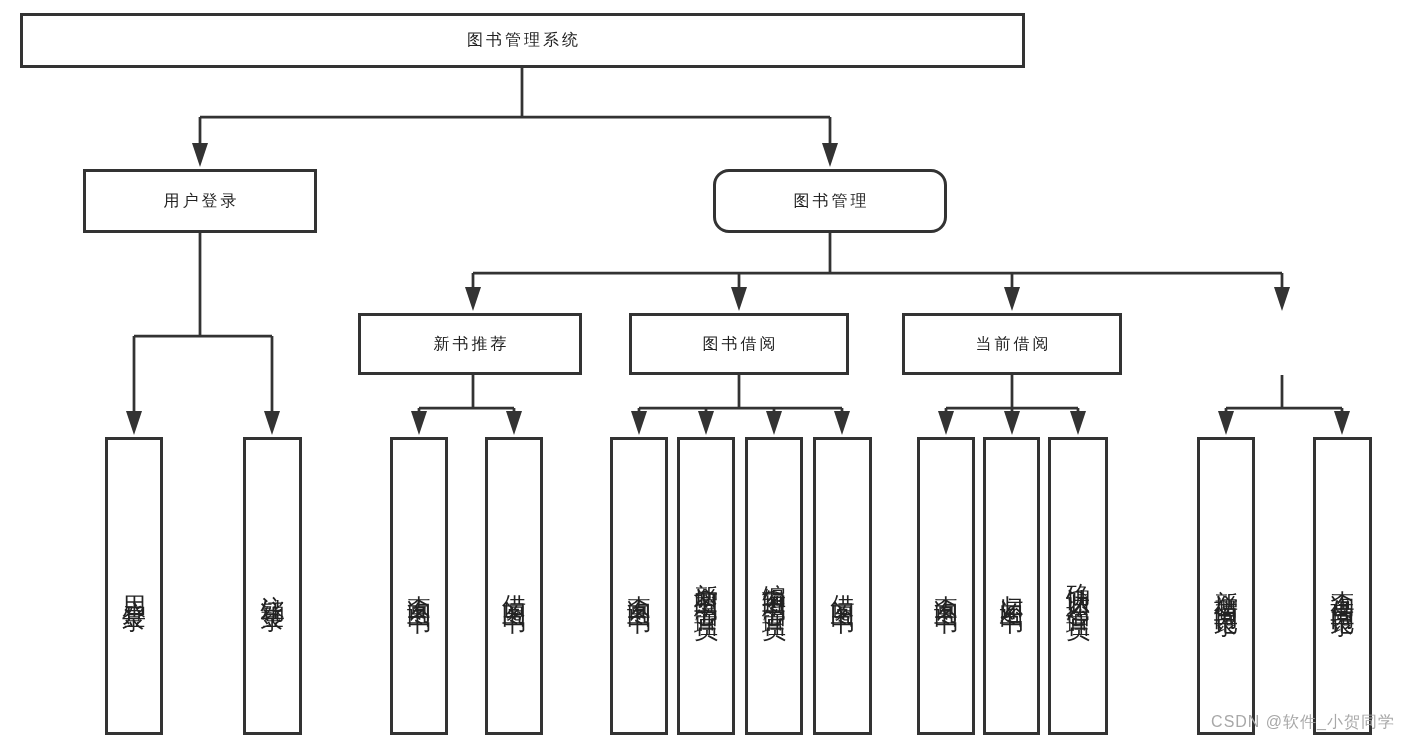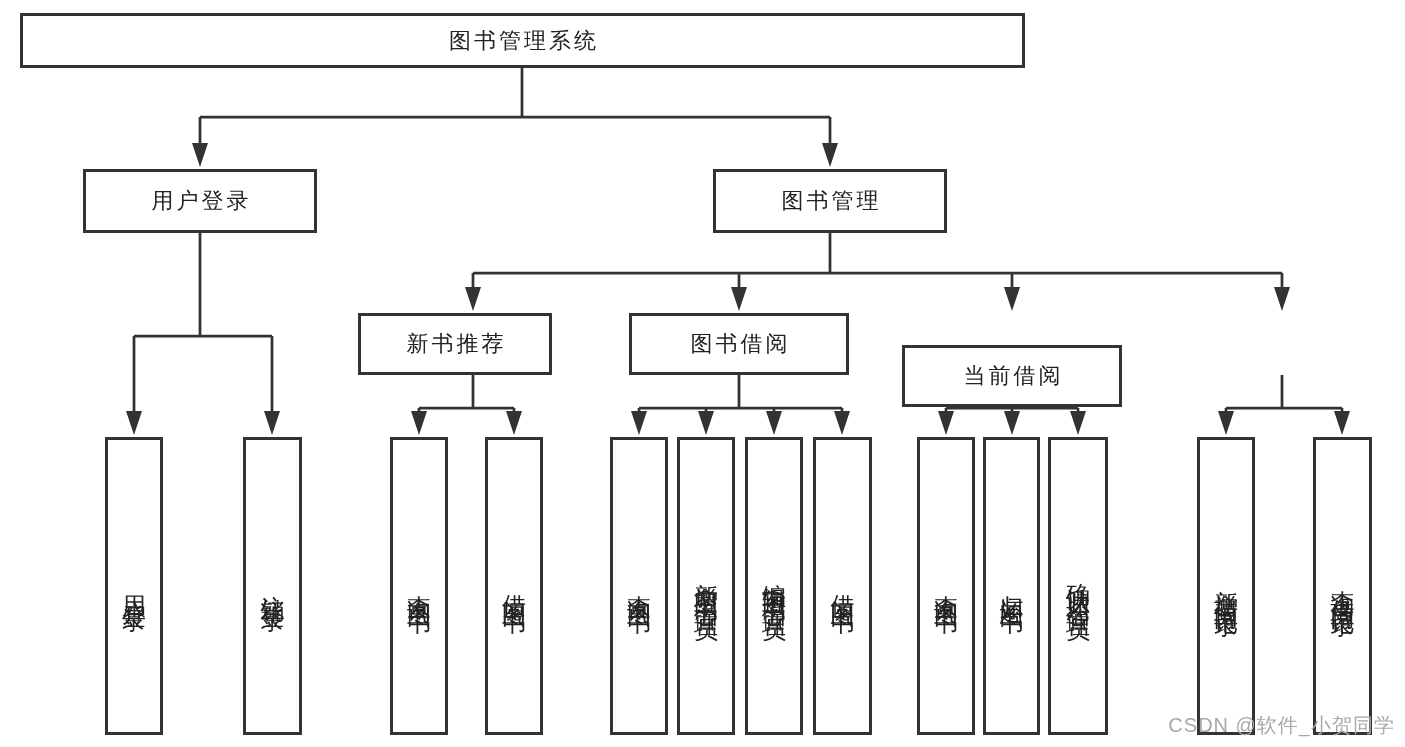--- a/index.html
+++ b/index.html
@@ -34,42 +34,42 @@
     position: absolute;
     box-sizing: border-box;
     background: var(--box-fill, #ffffff);
     border: 3px solid var(--box-border, #333333);
     display: flex;
     align-items: center;
     justify-content: center;
     color: var(--text-color, #222222);
   }
   .hbox {
-    font-size: 22px;
+    font-size: 16px;
     letter-spacing: 3px;
   }
   .hbox span {
     white-space: nowrap;
     transform: translateX(1.5px); 
   }
   .vbox {
     font-size: 24px;
   }
   .vbox span {
     writing-mode: vertical-rl;
     text-orientation: mixed;
     letter-spacing: 5px;
     line-height: 1;
     white-space: nowrap;
   }
   .watermark {
     position: absolute;
     top: 712px;
     right: 10px;
-    font-size: 20px;
+    font-size: 16px;
     letter-spacing: 1px;
     color: var(--watermark-color, #a8a8a8);
     white-space: nowrap;
     z-index: 5;
   }
 </style>
 </head>
 <body>
 
 <div id="stage">
@@ -143,31 +143,31 @@
     </g>
   </svg>
 
   <div class="node hbox" style="left:20px; top:13px; width:1005px; height:55px;">
     <span>图书管理系统</span>
   </div>
 
   <div class="node hbox" style="left:83px; top:169px; width:234px; height:64px;">
     <span>用户登录</span>
   </div>
-  <div class="node hbox" style="left:713px; top:169px; width:234px; height:64px;">
+  <div class="node hbox" style="left:713px; top:169px; width:234px; height:64px;border-radius:16px;">
     <span>图书管理</span>
   </div>
 
-  <div class="node hbox" style="left:358px; top:313px; width:194px; height:62px;">
+  <div class="node hbox" style="left:358px; top:313px; width:224px; height:62px;">
     <span>新书推荐</span>
   </div>
   <div class="node hbox" style="left:629px; top:313px; width:220px; height:62px;text-align:center;">
     <span>图书借阅</span>
   </div>
-  <div class="node hbox" style="left:902px; top:313px; width:220px; height:62px;margin-top:32px;">
+  <div class="node hbox" style="left:902px; top:313px; width:220px; height:62px;">
     <span>当前借阅</span>
   </div>
 
   <div class="node vbox" style="left:105px; top:437px; width:58px; height:298px;">
     <span>用户登录</span>
   </div>
   <div class="node vbox" style="left:243px; top:437px; width:59px; height:298px;">
     <span>注销登录</span>
   </div>
 

